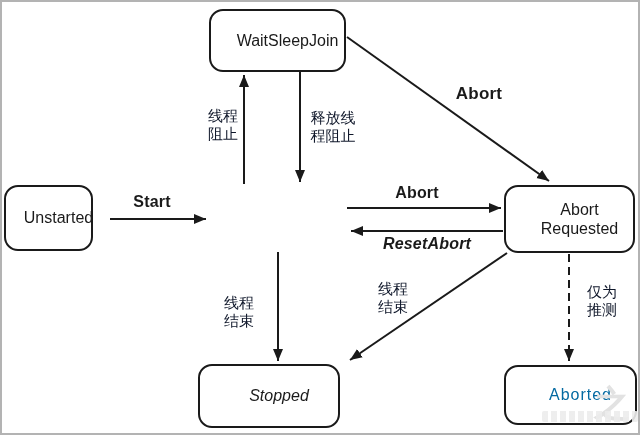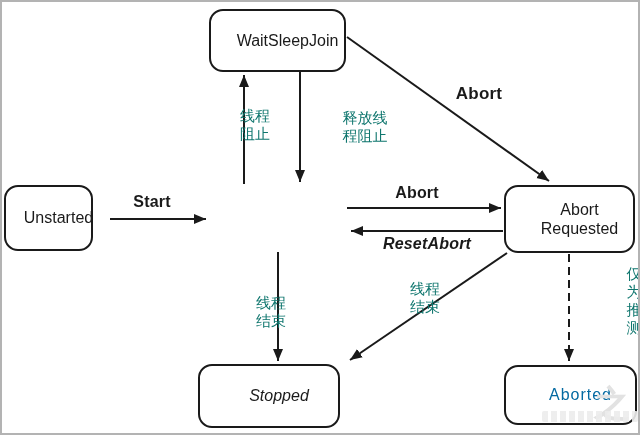--- a/index.html
+++ b/index.html
@@ -41,21 +41,21 @@
     z-index: 3;
     transform: translate(-50%, -50%);
     white-space: pre-line;
     text-align: center;
     line-height: 1.2;
     font-size: 15px;
     background: transparent;
   }
   .elabel.en { font-weight: 700; font-size: 16px; letter-spacing: 0.2px; }
   .elabel.en.big { font-size: 17px; }
-  .elabel.cjk { font-size: 15px; color: #0f766e; margin-left: 32px; }
+  .elabel.cjk { font-size: 15px; color: #0f172a; }
   .state--wsj      { left: 207px; top: 7px;   width: 137px; height: 63px; }
   .state--unstart  { left: 2px;   top: 183px; width: 89px; height: 66px; }
   .state--running  { left: 207px; top: 183px; width: 137px; height: 67px; }
   .state--ar       { left: 502px; top: 183px; width: 131px; height: 68px; }
   .state--stopped  { left: 196px; top: 362px; width: 142px; height: 64px; font-style: italic; }
   .state--aborted  { left: 502px; top: 363px; width: 133px; height: 60px; color: #0369a1; letter-spacing: 1px; }
   .lbl-start   { left: 150px; top: 200px; }
   .lbl-block   { left: 221px; top: 123px; }
   .lbl-release { left: 331px; top: 125px; }
   .lbl-aborttop{ left: 477px; top: 92px; }

